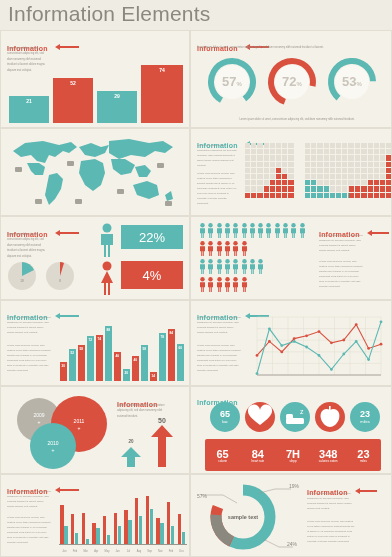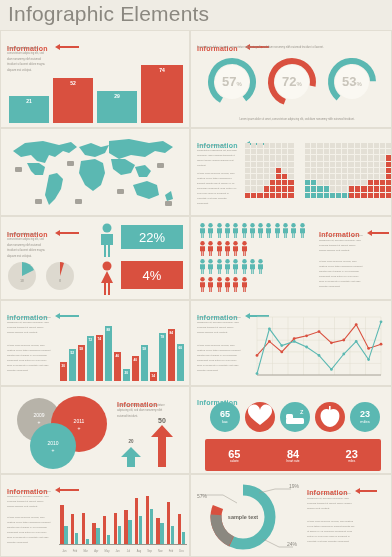--- a/index.html
+++ b/index.html
@@ -39,21 +39,21 @@
   .statlab{color:#fff;font-size:3px;text-align:center;line-height:1.2;}
   .callout{position:absolute;font-size:5px;color:#8b8880;}
   .ctrlab{position:absolute;font-size:4.5px;font-weight:bold;color:#6d6a63;}
   svg{display:block;}
 </style>
 </head>
 <body>
 
 <div class="page">
 
-  <div class="title">Infographic Elements</div>
+  <div class="title">Information Elements</div>
 
   <div class="grid">
 
     <div class="panel" style="left:0;top:0;width:190px;height:98px;">
       <div style="position:absolute;left:6px;top:6px;">
         <span class="hdr">Information</span>
         <span class="arrow">
           <svg width="24" height="6" viewBox="0 0 24 6">
               <path d="M0 3 L5 0 L5 2 L24 2 L24 4 L5 4 L5 6 Z" fill="#d9503f"></path>
             </svg>
@@ -735,20 +735,28 @@
         <div id="health-values" style="position:absolute;left:0;top:3px;width:176px;height:28px;display:flex;">
             <div style="flex: 1 1 0%; display: flex; flex-direction: column; align-items: center; justify-content: center;">
               <div class="statnum" style="font-size: 11px;">65</div>
               <div class="statlab">calorie</div>
             </div>
             <div style="flex: 1 1 0%; display: flex; flex-direction: column; align-items: center; justify-content: center;">
               <div class="statnum" style="font-size: 11px;">84</div>
               <div class="statlab">heart rate</div>
             </div>
             <div style="flex: 1 1 0%; display: flex; flex-direction: column; align-items: center; justify-content: center;">
+              <div class="statnum" style="font-size: 11px;">7H</div>
+              <div class="statlab">slepp</div>
+            </div>
+            <div style="flex: 1 1 0%; display: flex; flex-direction: column; align-items: center; justify-content: center;">
+              <div class="statnum" style="font-size: 11px;">348</div>
+              <div class="statlab">calories eaten</div>
+            </div>
+            <div style="flex: 1 1 0%; display: flex; flex-direction: column; align-items: center; justify-content: center;">
               <div class="statnum" style="font-size: 11px;">23</div>
               <div class="statlab">miles</div>
             </div>
           </div>
       </div>
     </div>
 
     <div class="panel" style="left:0;top:444px;width:190px;height:83px;">
       <div style="position:absolute;left:6px;top:5px;">
         <span class="hdr">Information</span>

